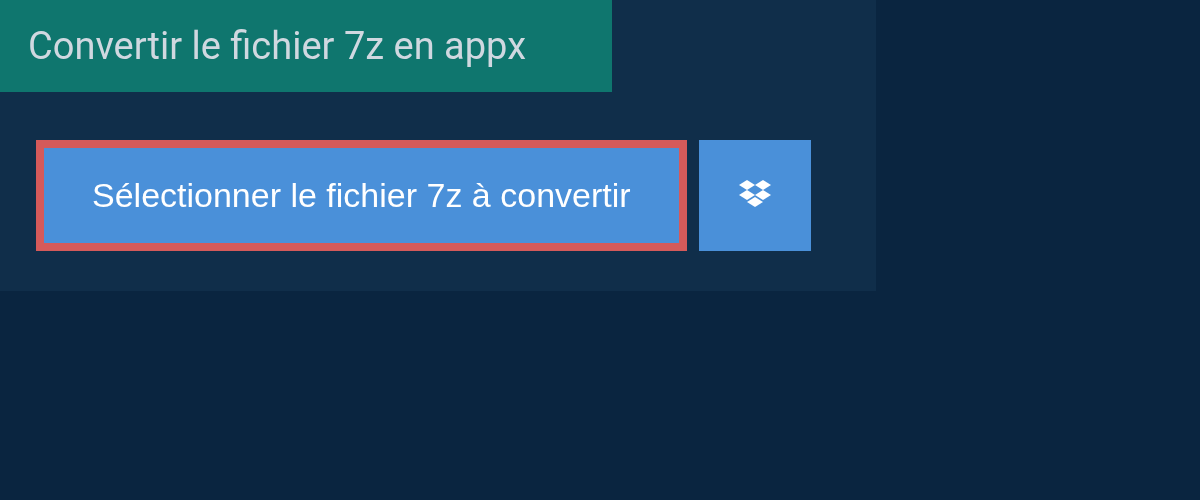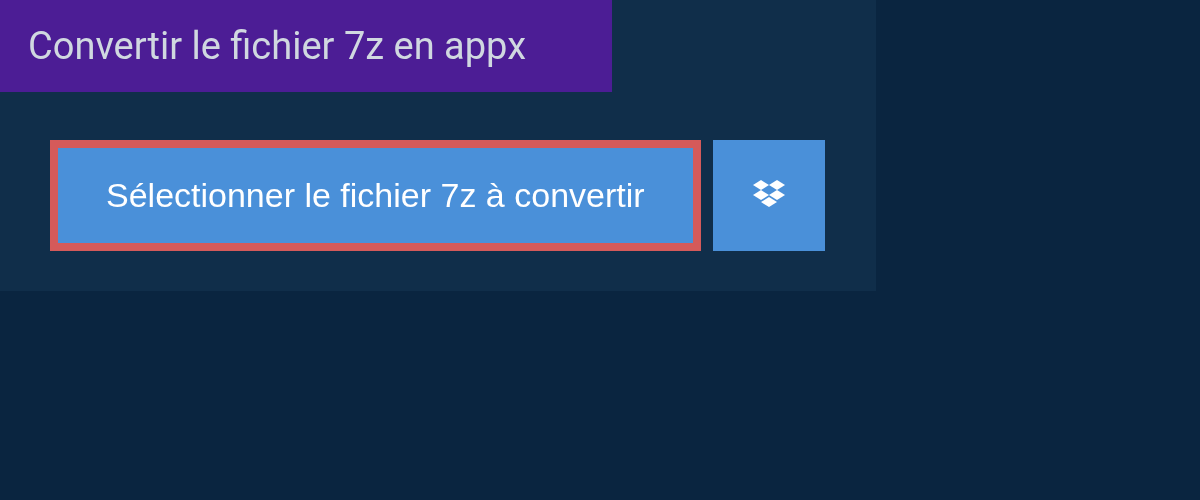--- a/index.html
+++ b/index.html
@@ -14,34 +14,34 @@
       font-family: -apple-system, BlinkMacSystemFont, "Segoe UI", Roboto, Helvetica, Arial, sans-serif;
       overflow: hidden;
     }
     .container {
       background-color: #102e4a;
       width: 876px;
       margin-left: 0;
       padding-bottom: 40px;
     }
     .title-bar {
-      background-color: #4c1d95;
+      background-color: #0f766e;
       padding: 24px 28px;
       width: 612px;
     }
     .title-text {
       color: #d0d8e0;
       font-size: 38px;
       font-weight: 400;
     }
     .button-row {
       display: flex;
       align-items: stretch;
       margin-top: 48px;
-      margin-left: 50px;
+      margin-left: 36px;
       gap: 12px;
     }
     .select-button {
       background-color: #4a90d9;
       border: 8px solid #d55a5a;
       color: #ffffff;
       font-size: 34px;
       font-weight: 400;
       padding: 28px 48px;
       cursor: pointer;

